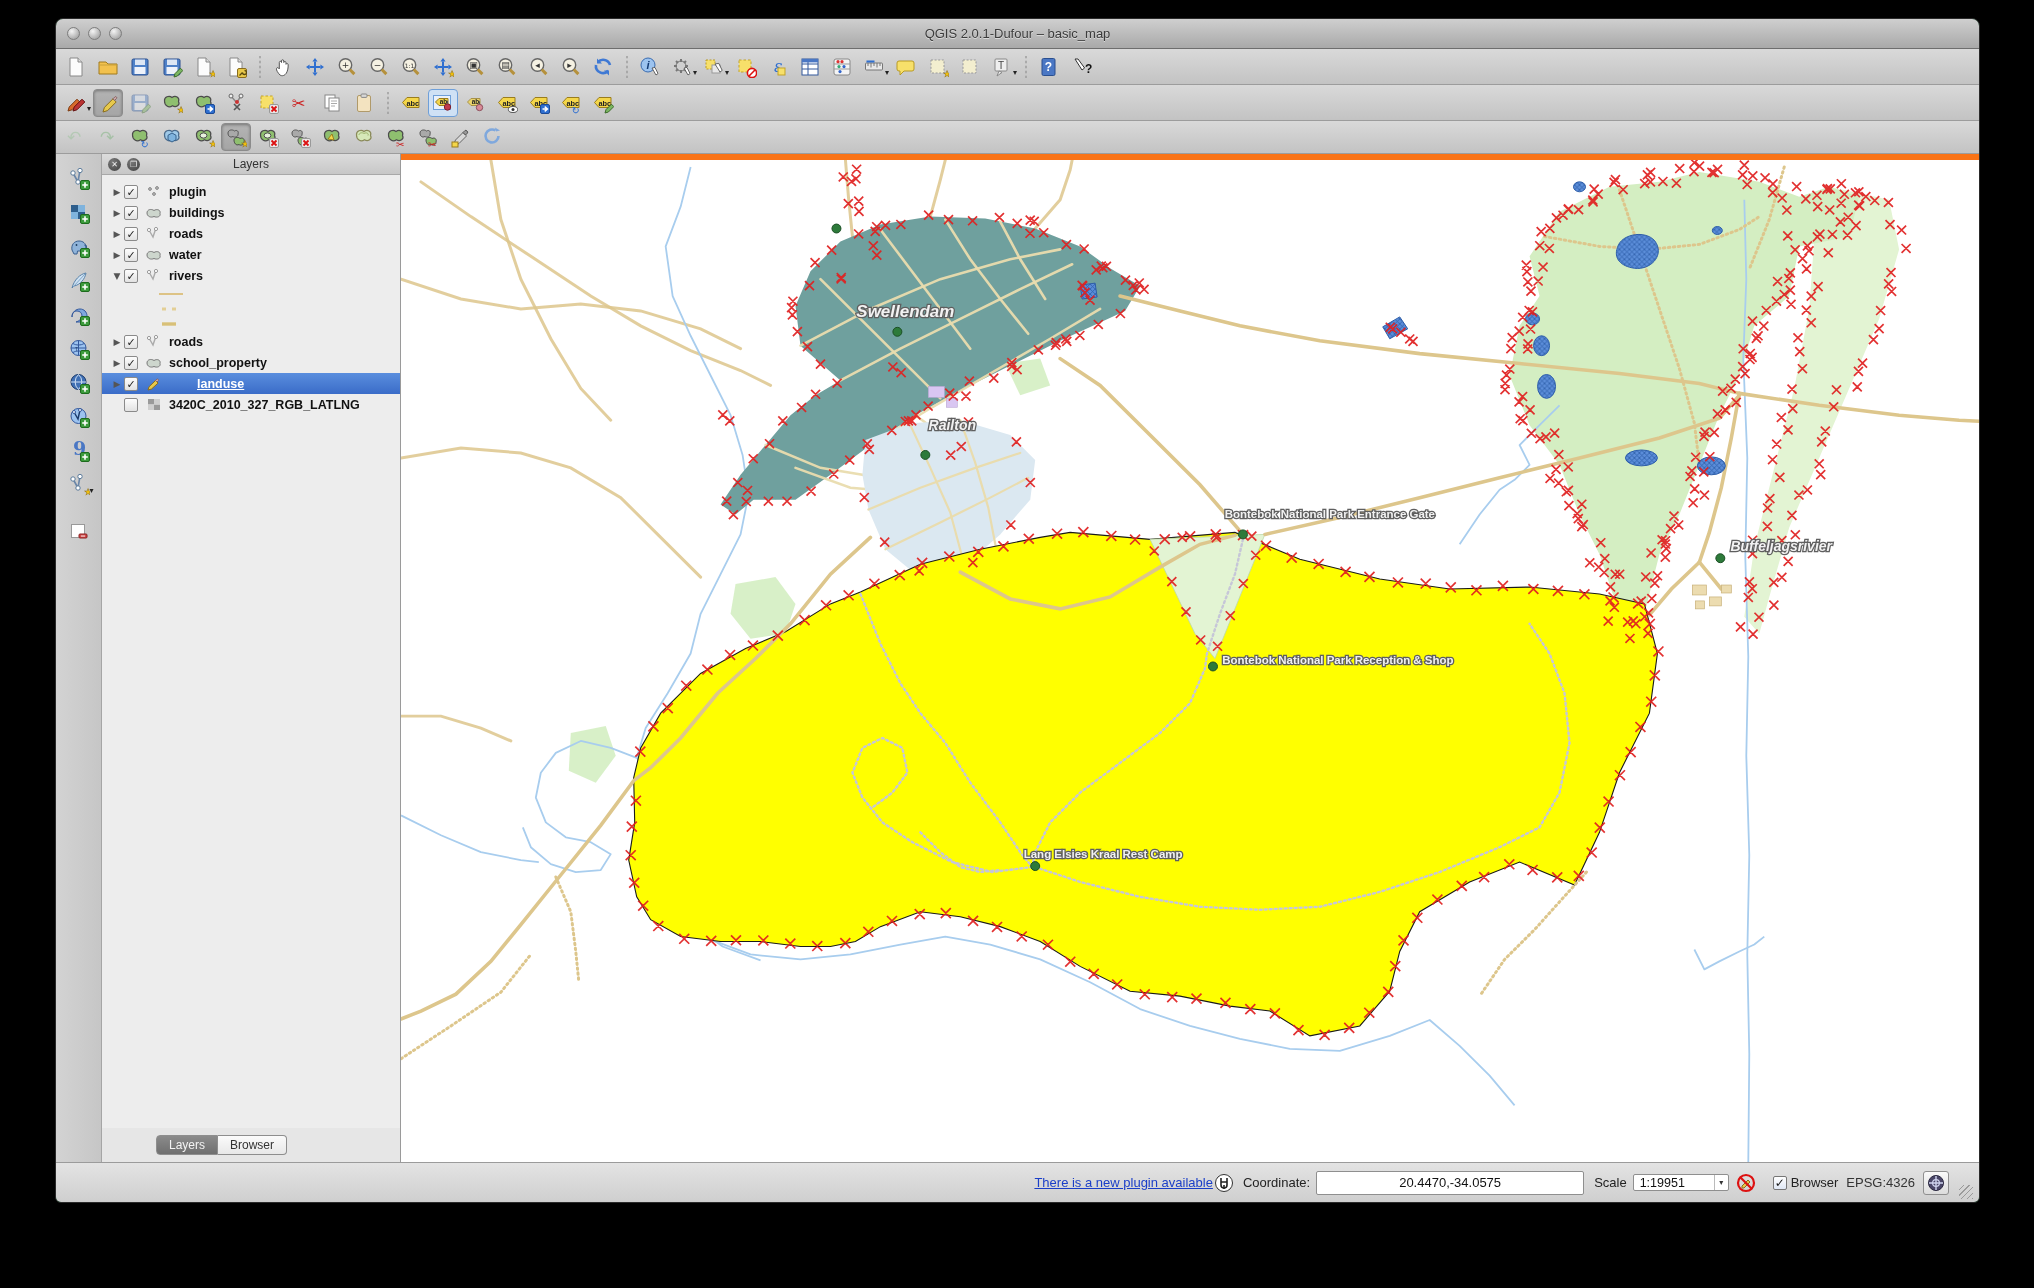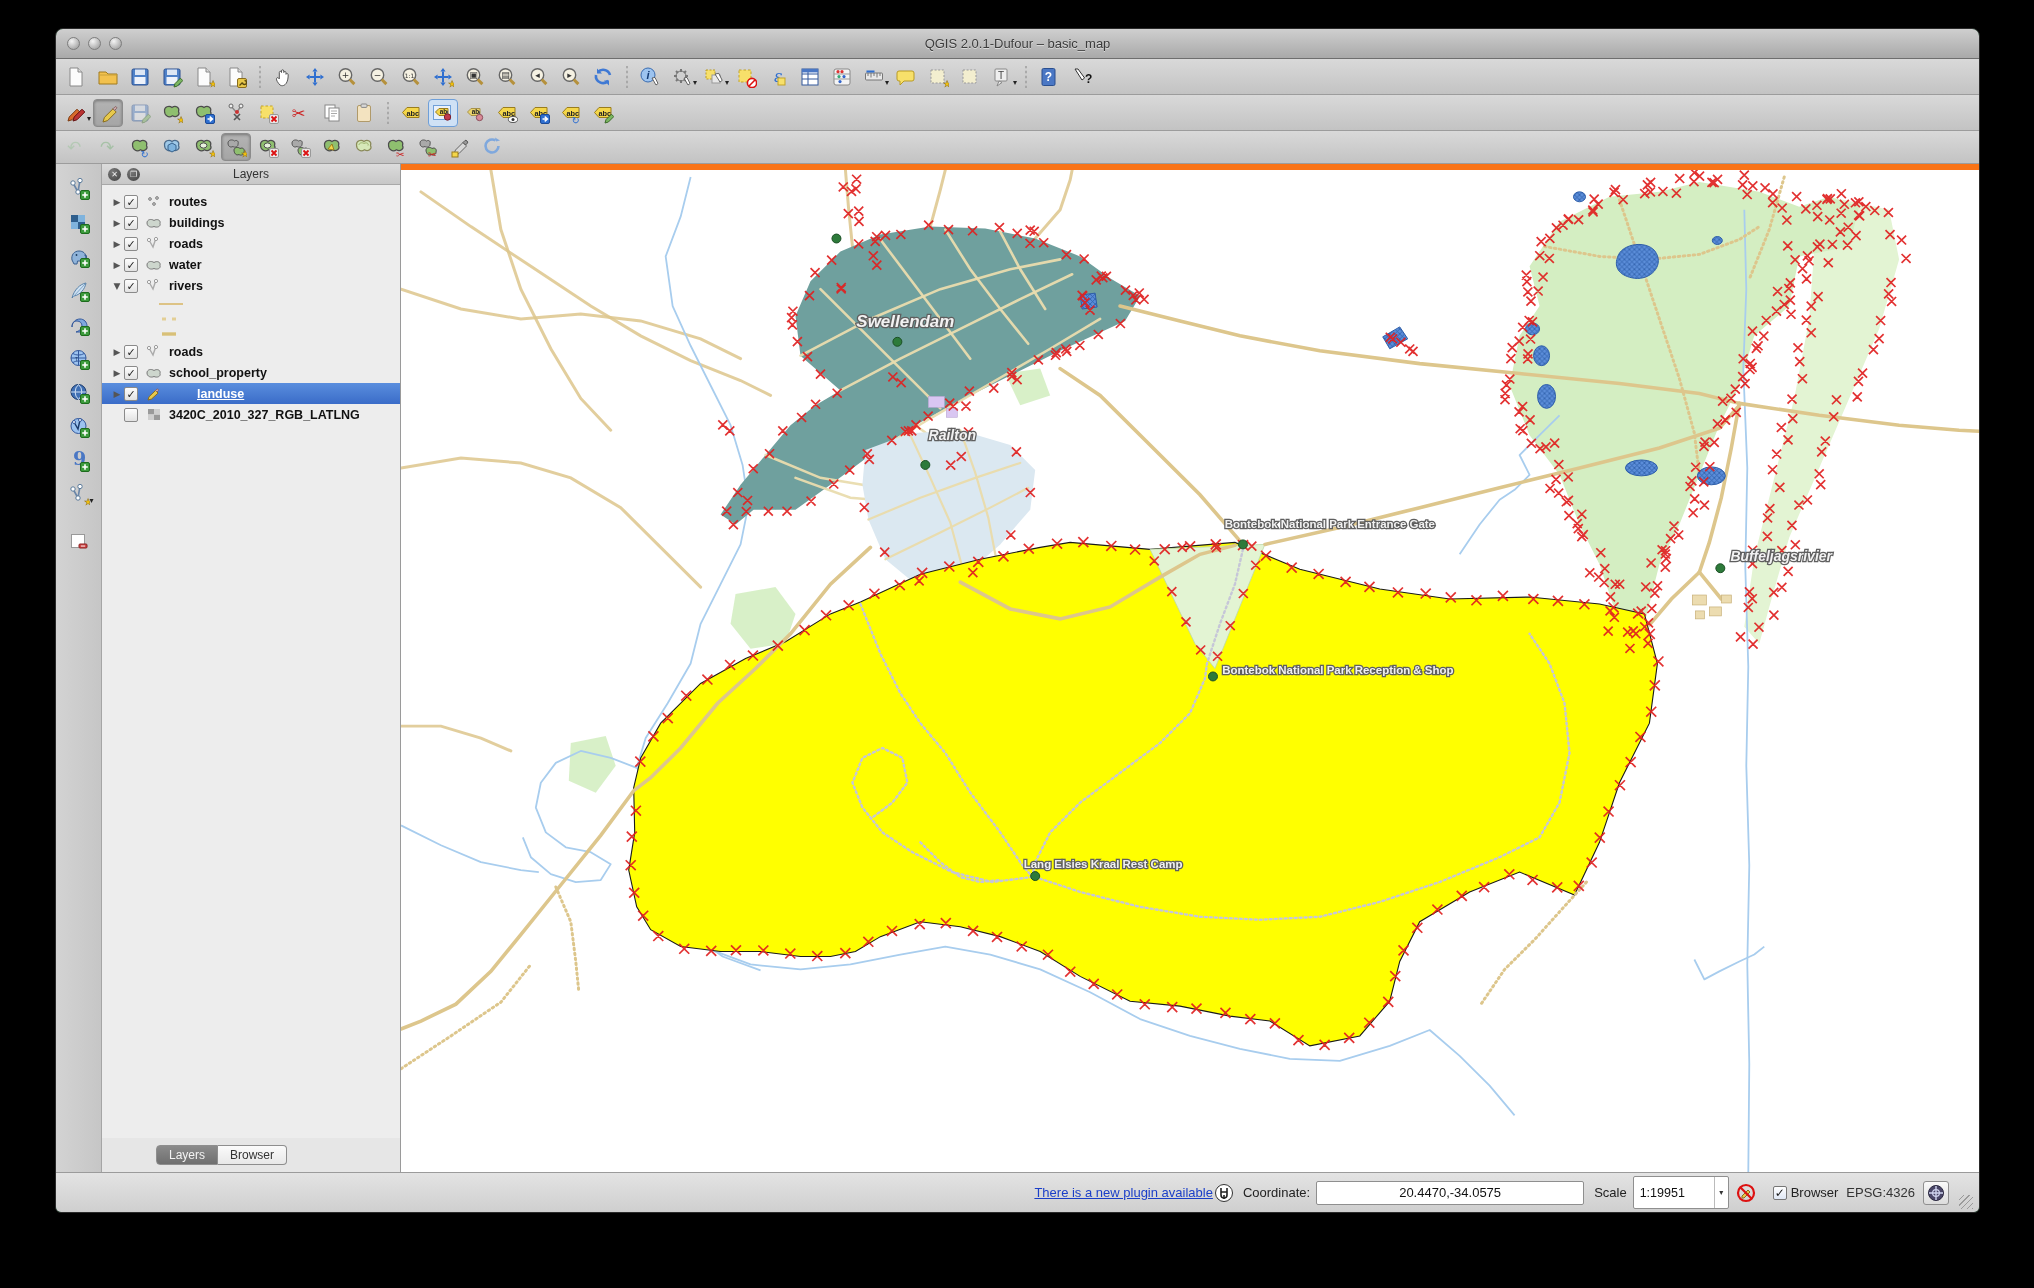--- a/index.html
+++ b/index.html
@@ -1,18 +1,18 @@
 <!DOCTYPE html>
 <html><head>
 <meta charset="utf-8">
 <style>
   * { margin:0; padding:0; box-sizing:border-box; }
   html,body { width:2034px; height:1288px; background:#000; font-family:"Liberation Sans",sans-serif; overflow:hidden; }
 
-  #window{ position:absolute; left:55px; top:28px; width:1925px; height:1185px;
+  #window{ position:absolute; left:55px; top:18px; width:1925px; height:1185px;
     background:#14532d; border-radius:8px 8px 6px 6px; box-shadow:0 10px 40px rgba(0,0,0,.7);
     display:flex; flex-direction:column; overflow:hidden; border:1px solid #2a2a2a;}
 
   
   #titlebar{ height:30px; flex:0 0 30px; background:linear-gradient(#cfcfcf,#a9a9a9);
     border-bottom:1px solid #6e6e6e; position:relative; display:flex; align-items:center; justify-content:center;}
   #titlebar .title{ font-size:13px; color:#3c3c3c; text-shadow:0 1px 0 rgba(255,255,255,.5);}
   .lights{ position:absolute; left:11px; top:8px; display:flex; gap:8px;}
   .light{ width:13px; height:13px; border-radius:50%; background:radial-gradient(circle at 35% 30%, #f4f4f4, #b9b9b9 60%, #8f8f8f);
     border:1px solid #7d7d7d;}
@@ -63,21 +63,21 @@
   #map-wrap svg{ position:absolute; inset:0; width:100%; height:100%;}
 
   
   #statusbar{ height:40px; flex:0 0 40px; background:linear-gradient(#e3e3e3,#cfcfcf); border-top:1px solid #9b9b9b;
     display:flex; align-items:center; font-size:13px; color:#222; padding:0 6px;}
   #statusbar .spacer{ flex:1; }
   #plugin-link{ color:#1a3ec8; text-decoration:underline; margin-right:0; white-space:nowrap;}
   .sb-ic{ width:22px; height:22px; display:flex; align-items:center; justify-content:center; margin-right:8px;}
   #coord-box{ width:268px; height:24px; border:1px solid #8f8f8f; background:#fff; text-align:center; font-size:13px;
     line-height:22px; color:#111; margin:0 10px 0 6px; border-radius:2px;}
-  #scale-box{ width:96px; height:33px; border:1px solid #8f8f8f; background:#fff; border-radius:2px; display:flex; align-items:center; margin:0 6px; }
+  #scale-box{ width:96px; height:17px; border:1px solid #8f8f8f; background:#fff; border-radius:2px; display:flex; align-items:center; margin:0 6px; }
   #scale-box .val{ flex:1; padding-left:6px; font-size:12.5px; color:#111;}
   #scale-box .dd{ width:14px; height:100%; border-left:1px solid #bbb; font-size:8px; display:flex; align-items:center; justify-content:center; color:#333; font-family:"DejaVu Sans",sans-serif;}
   .sb-check{ width:14px; height:14px; border:1px solid #777; border-radius:2px; background:linear-gradient(#fff,#dfe7f5);
     font-size:12px; line-height:12px; text-align:center; color:#1a1a1a; margin:0 4px 0 8px; font-family:"DejaVu Sans",sans-serif;}
   #epsg{ margin:0 8px; color:#333;text-align:right; }
   #crs-btn{ width:26px; height:24px; border:1px solid #8f8f8f; border-radius:3px; background:linear-gradient(#fafafa,#dcdcdc);
     display:flex; align-items:center; justify-content:center; margin-right:10px;}
   #grip{ width:14px; height:14px; align-self:flex-end; margin-bottom:3px;
     background:repeating-linear-gradient(135deg,transparent 0 3px,#9a9a9a 3px 4px);}
 </style>
@@ -787,21 +787,21 @@
           <div class="lrow">
             <span class="exp">▶</span>
             <span class="cb">✓</span>
             <span class="licon">
               <svg width="16" height="14">
                 <circle cx="4" cy="4" r="1.4" fill="#bbb" stroke="#888"></circle>
                 <circle cx="11" cy="3" r="1.4" fill="#bbb" stroke="#888"></circle>
                 <circle cx="8" cy="9" r="1.4" fill="#bbb" stroke="#888"></circle>
               </svg>
             </span>
-            <span class="label">routes</span>
+            <span class="label">plugin</span>
           </div>
           <div class="lrow">
             <span class="exp">▶</span>
             <span class="cb">✓</span>
             <span class="licon">
               <svg width="18" height="12">
                 <path d="M2 6 C2 2.5 6 1.5 9 3.5 C12 1.5 16 3 15 6.5 C16 9.5 12 11 9 9.5 C6 11 2 9.5 2 6 Z" fill="#cdd6cd" stroke="#777"></path>
               </svg>
             </span>
             <span class="label">buildings</span>

